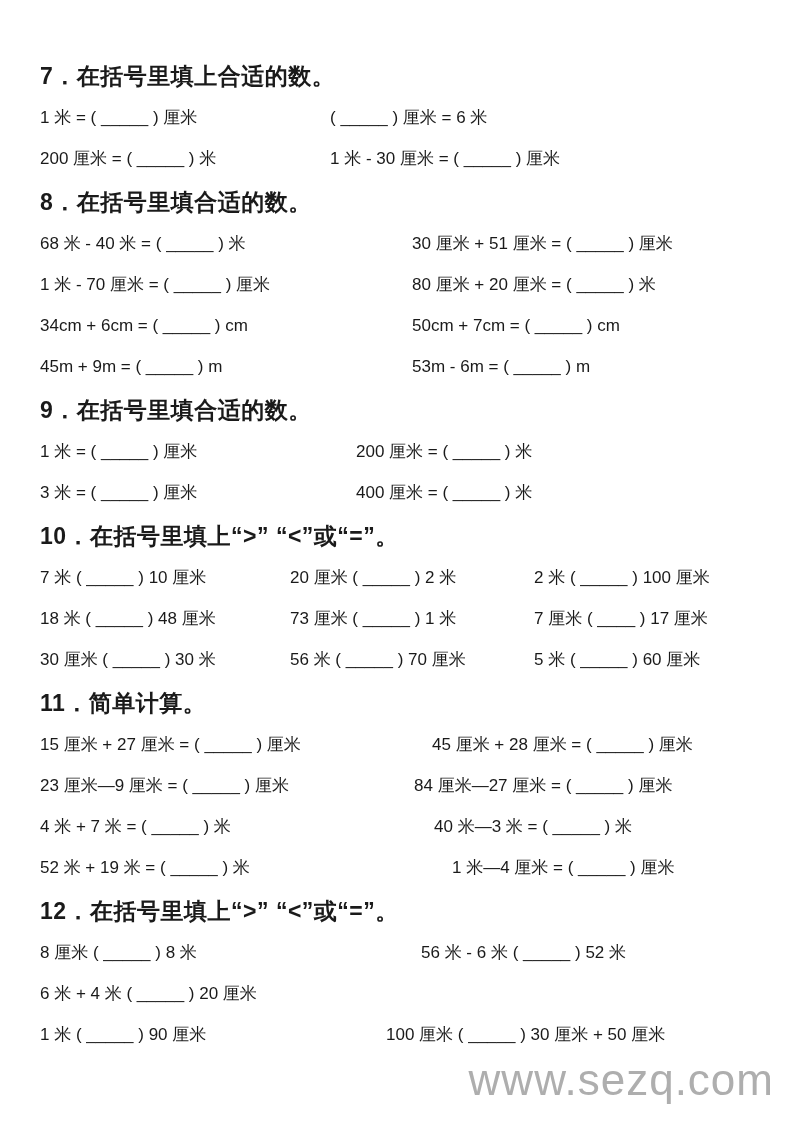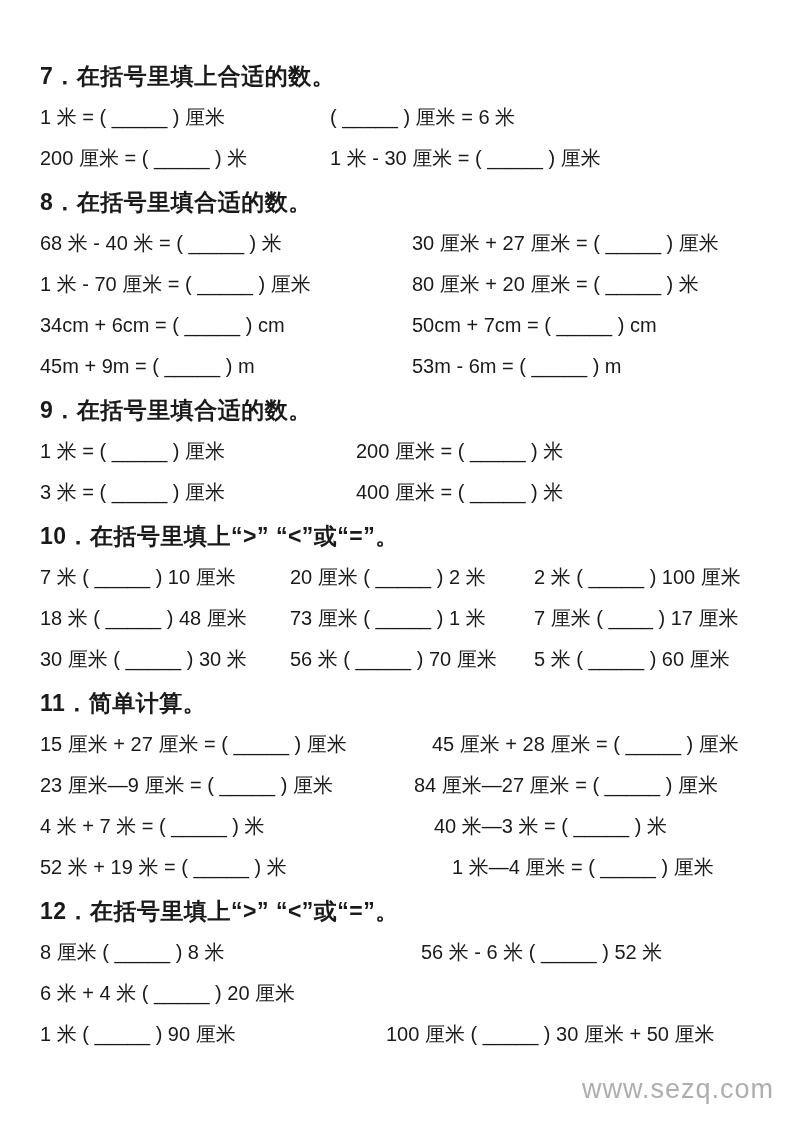--- a/index.html
+++ b/index.html
@@ -26,21 +26,21 @@
     margin: 0;
     font-size: 23px;
     font-weight: 700;
     line-height: 41px;
     letter-spacing: 0.5px;
     white-space: nowrap;
   }
   .row {
     display: flex;
     align-items: baseline;
-    font-size: 20px;
+    font-size: 17px;
     line-height: 41px;
     white-space: nowrap;
   }
   .c { flex: 0 0 auto; white-space: nowrap; }
   .c:last-child { flex: 0 1 auto; }
   
   .sec-q7  .c0 { width: 290px; }
   .sec-q8  .c0 { width: 372px; }
   .sec-q9  .c0 { width: 316px; }
   .sec-q10 .c0 { width: 250px; }
@@ -48,21 +48,21 @@
   .sec-q11 .c0 { width: 374px; }
   .sec-q12 .c0 { width: 346px; }
   .pl18 { padding-left: 18px; }
   .pl20 { padding-left: 20px; }
   .pl35 { padding-left: 35px; text-align: center; }
   .pl38 { padding-left: 38px; }
   .watermark {
     position: absolute;
     right: 26px;
     bottom: 26px;
-    font-size: 27px;
+    font-size: 44px;
     font-weight: 400;
     color: #aeaeae;
     letter-spacing: 1px;
     white-space: nowrap;
     margin-top: 43px;
   }
 </style>
 </head>
 <body>
 
@@ -77,21 +77,21 @@
     <div class="row">
       <span class="c c0">200 厘米 = ( _____ ) 米</span>
       <span class="c c1">1 米 - 30 厘米 = ( _____ ) 厘米</span>
     </div>
   </div>
 
   <div class="sec sec-q8">
     <h2 class="qh">8．在括号里填合适的数。</h2>
     <div class="row">
       <span class="c c0">68 米 - 40 米 = ( _____ ) 米</span>
-      <span class="c c1">30 厘米 + 27 厘米 = ( _____ ) 厘米</span>
+      <span class="c c1">30 厘米 + 51 厘米 = ( _____ ) 厘米</span>
     </div>
     <div class="row">
       <span class="c c0">1 米 - 70 厘米 = ( _____ ) 厘米</span>
       <span class="c c1">80 厘米 + 20 厘米 = ( _____ ) 米</span>
     </div>
     <div class="row">
       <span class="c c0">34cm + 6cm = ( _____ ) cm</span>
       <span class="c c1">50cm + 7cm = ( _____ ) cm</span>
     </div>
     <div class="row">

